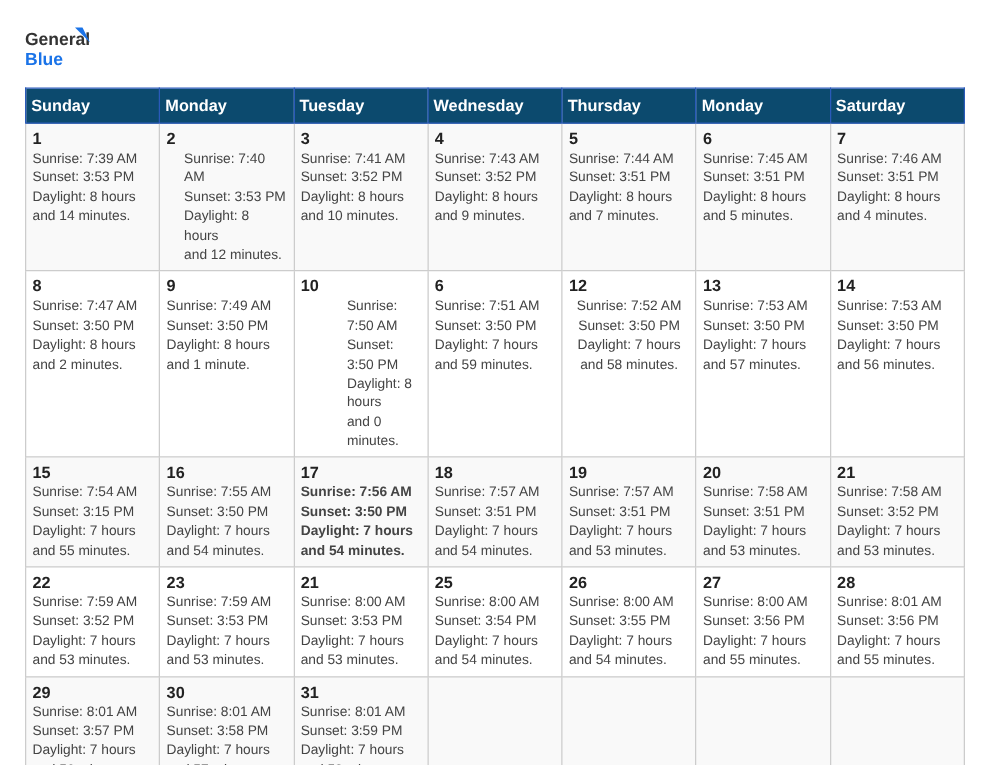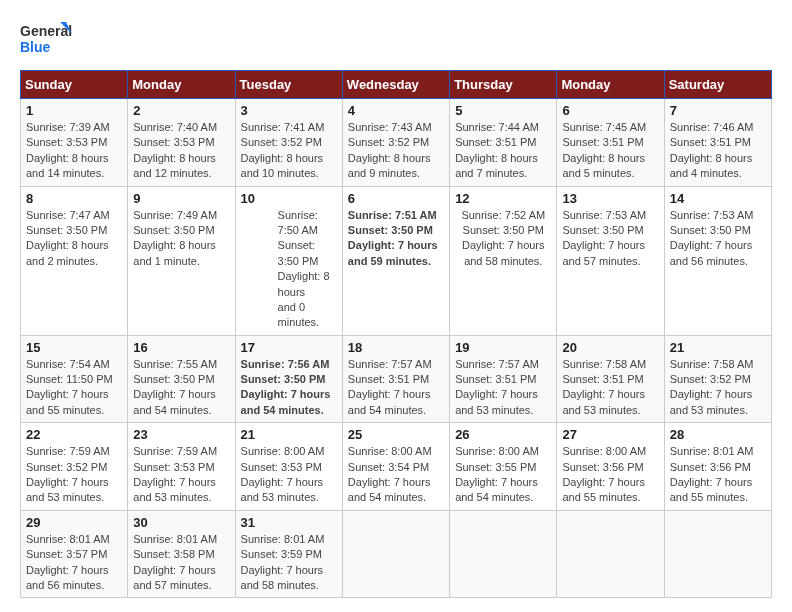--- a/index.html
+++ b/index.html
@@ -32,21 +32,21 @@
     .subtitle {
       font-size: 16px;
       color: #555;
     }
     table {
       width: 100%;
       border-collapse: collapse;
       font-size: 11px;
     }
     thead tr th {
-      background-color: #7f1d1d;
+      background-color: #0c4a6e;
       color: #fff;
       padding: 6px 4px;
       text-align: left;
       font-size: 13px;
       font-weight: bold;
       border: 1px solid #2a5ab9;
     }
     tbody tr td {
       border: 1px solid #ccc;
       vertical-align: top;
@@ -107,21 +107,21 @@
   <tr>
         <td>
           <span class="day-number">1</span>
           <div class="day-info" style="white-space: pre-line;">Sunrise: 7:39 AM
 Sunset: 3:53 PM
 Daylight: 8 hours
 and 14 minutes.</div>
         </td>
         <td>
           <span class="day-number">2</span>
-          <div class="day-info" style="white-space: pre-line;">Sunrise: 7:40 AM
+          <div class="day-info" style="white-space: pre-line; margin-left: 14px;">Sunrise: 7:40 AM
 Sunset: 3:53 PM
 Daylight: 8 hours
 and 12 minutes.</div>
         </td>
         <td>
           <span class="day-number">3</span>
           <div class="day-info" style="white-space: pre-line;">Sunrise: 7:41 AM
 Sunset: 3:52 PM
 Daylight: 8 hours
 and 10 minutes.</div>
@@ -172,21 +172,21 @@
         </td>
         <td>
           <span class="day-number">10</span>
           <div class="day-info" style="white-space: pre-line; margin-left: 37px;">Sunrise: 7:50 AM
 Sunset: 3:50 PM
 Daylight: 8 hours
 and 0 minutes.</div>
         </td>
         <td>
           <span class="day-number">6</span>
-          <div class="day-info" style="white-space: pre-line; font-weight: bold;">Sunrise: 7:51 AM
+          <div class="day-info" style="white-space: pre-line;">Sunrise: 7:51 AM
 Sunset: 3:50 PM
 Daylight: 7 hours
 and 59 minutes.</div>
         </td>
         <td>
           <span class="day-number">12</span>
           <div class="day-info" style="white-space: pre-line; text-align: center;">Sunrise: 7:52 AM
 Sunset: 3:50 PM
 Daylight: 7 hours
 and 58 minutes.</div>
@@ -203,21 +203,21 @@
           <div class="day-info" style="white-space: pre-line;">Sunrise: 7:53 AM
 Sunset: 3:50 PM
 Daylight: 7 hours
 and 56 minutes.</div>
         </td>
       </tr>
       <tr>
         <td>
           <span class="day-number">15</span>
           <div class="day-info" style="white-space: pre-line;">Sunrise: 7:54 AM
-Sunset: 11:50 PM
+Sunset: 3:15 PM
 Daylight: 7 hours
 and 55 minutes.</div>
         </td>
         <td>
           <span class="day-number">16</span>
           <div class="day-info" style="white-space: pre-line;">Sunrise: 7:55 AM
 Sunset: 3:50 PM
 Daylight: 7 hours
 and 54 minutes.</div>
         </td>

